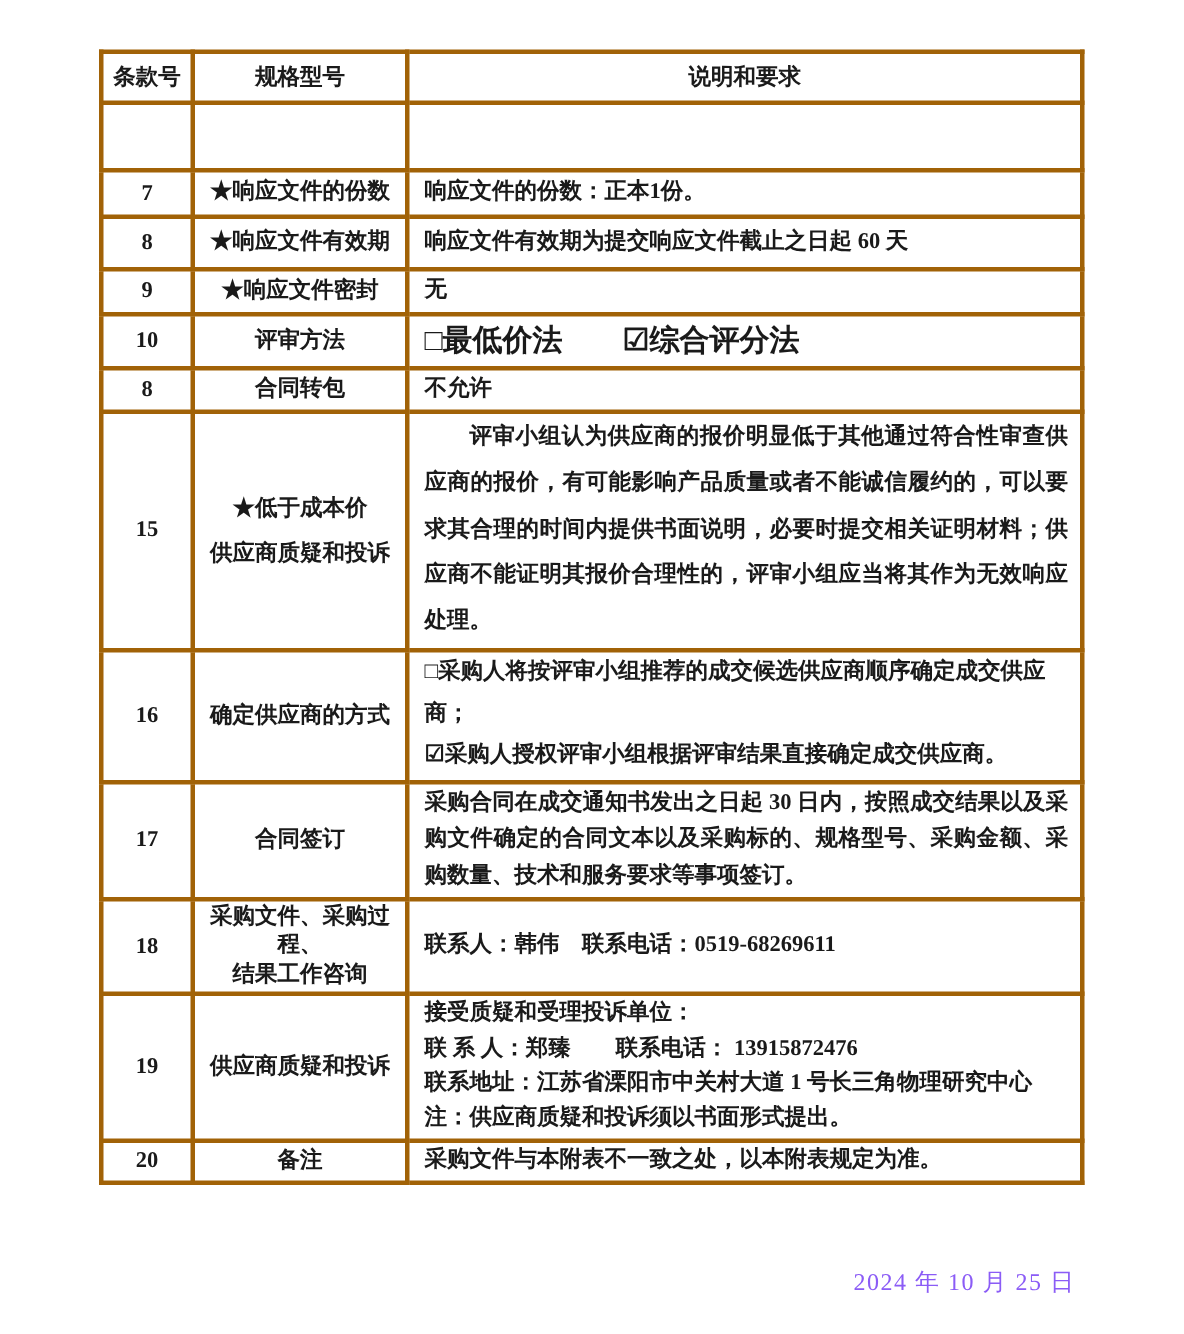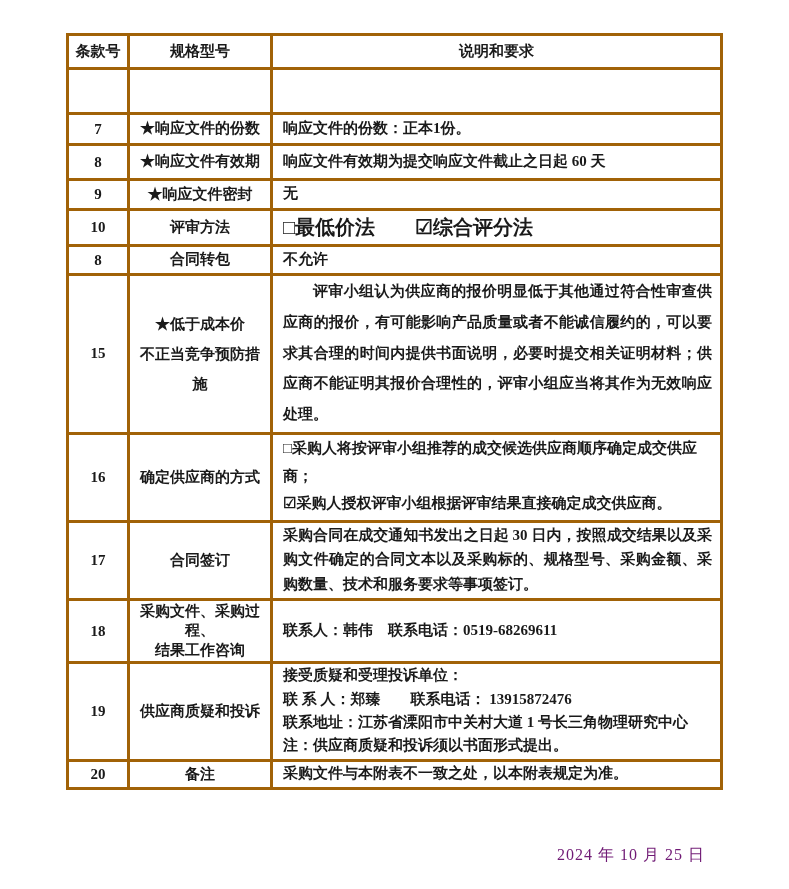--- a/index.html
+++ b/index.html
@@ -55,24 +55,24 @@
   .r14 { height: 26px; }
   .r4 .c-desc, .r6 .c-desc, .r7 .c-desc { font-size: 20px; }
   .r9 .c-desc  { line-height: 2.05; text-indent: 2em; text-align: justify; }
   .r9 .c-name  { line-height: 2.0; }
   .r10 .c-desc { line-height: 1.85; margin-left: 23px; }
   .r11 .c-desc { line-height: 1.62; text-align: justify; }
   .r12 .c-name { line-height: 1.3; }
   .r13 .c-desc { line-height: 1.55; margin-left: 28px; }
   .doc-date {
     position: absolute;
-    right: 84px; top: 845px;
+    right: 72px; top: 845px;
     font-size: 16px;
     letter-spacing: 1px;
-    color: #701a75;
+    color: #8b5cf6;
     white-space: pre;
   }
 </style>
 </head>
 <body>
 
 <div class="page">
 
   <table class="clause-table">
     <colgroup>
@@ -114,21 +114,21 @@
       <td class="c-desc">□最低价法　　☑综合评分法</td>
     </tr>
         <tr class="r8">
       <td class="c-no">8</td>
       <td class="c-name">合同转包</td>
       <td class="c-desc">不允许</td>
     </tr>
         <tr class="r9">
       <td class="c-no">15</td>
       <td class="c-name">★低于成本价
-不正当竞争预防措施</td>
+供应商质疑和投诉</td>
       <td class="c-desc">评审小组认为供应商的报价明显低于其他通过符合性审查供应商的报价，有可能影响产品质量或者不能诚信履约的，可以要求其合理的时间内提供书面说明，必要时提交相关证明材料；供应商不能证明其报价合理性的，评审小组应当将其作为无效响应处理。</td>
     </tr>
         <tr class="r10">
       <td class="c-no">16</td>
       <td class="c-name">确定供应商的方式</td>
       <td class="c-desc">□采购人将按评审小组推荐的成交候选供应商顺序确定成交供应商；
 ☑采购人授权评审小组根据评审结果直接确定成交供应商。</td>
     </tr>
         <tr class="r11">
       <td class="c-no">17</td>

